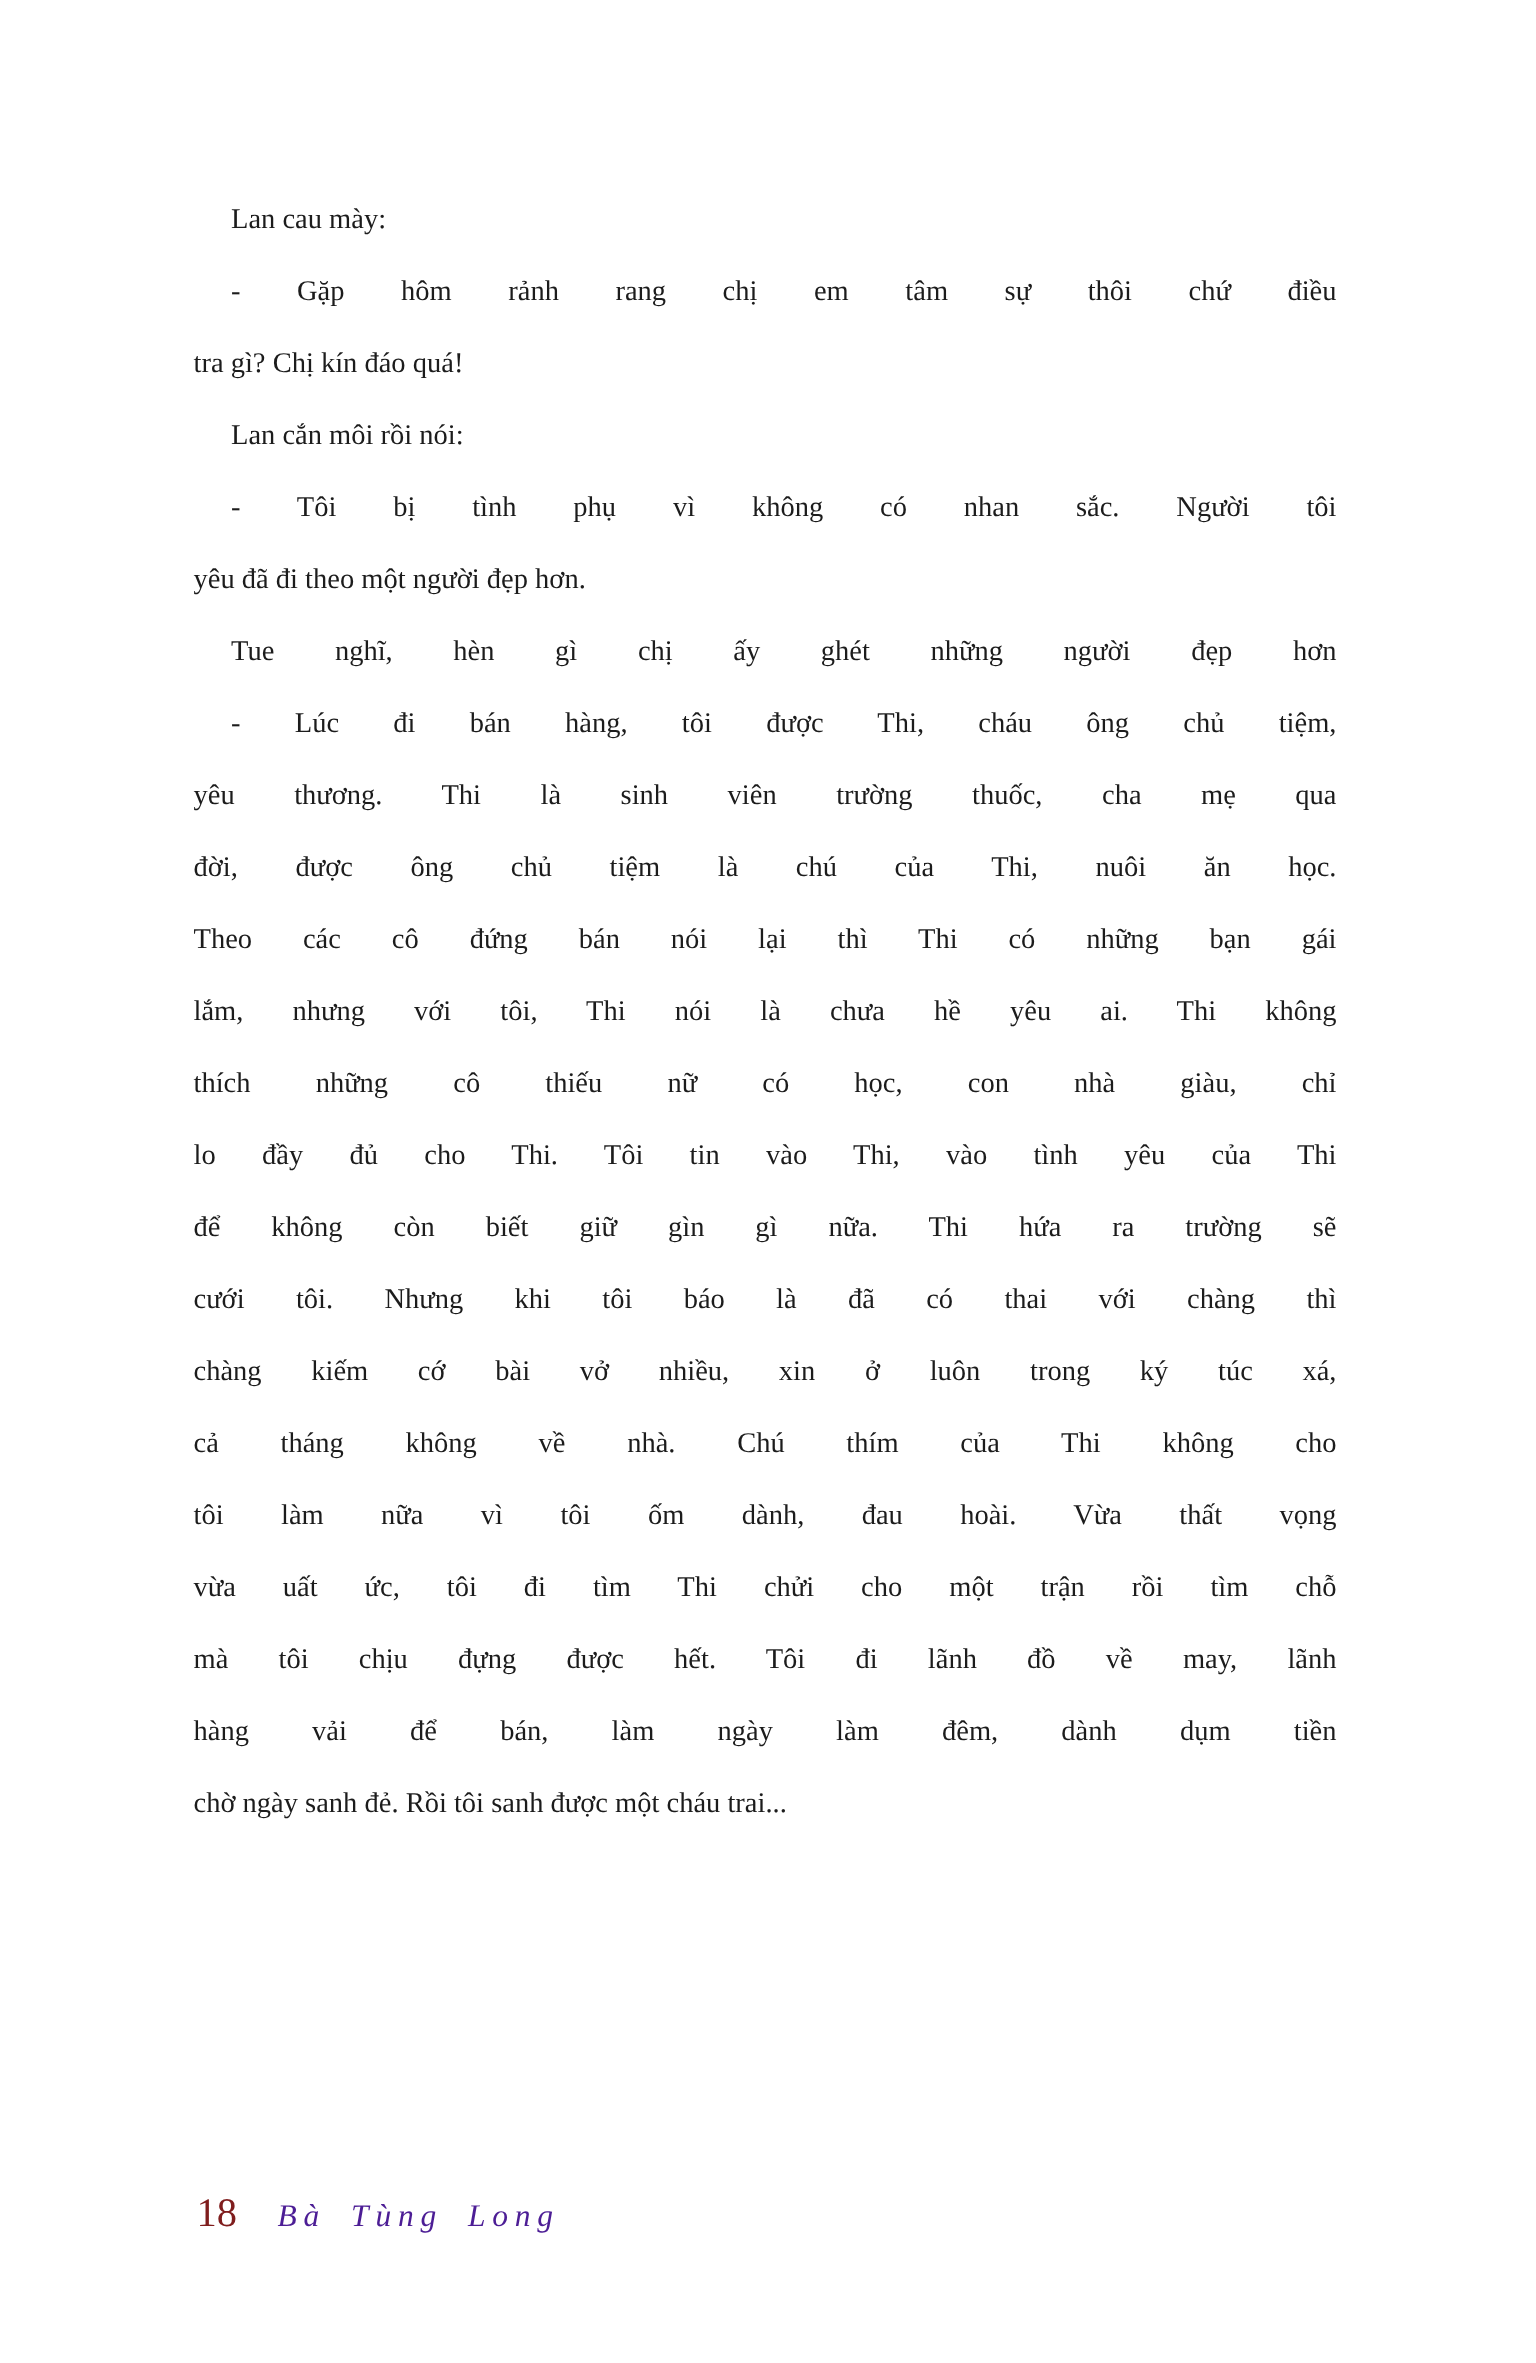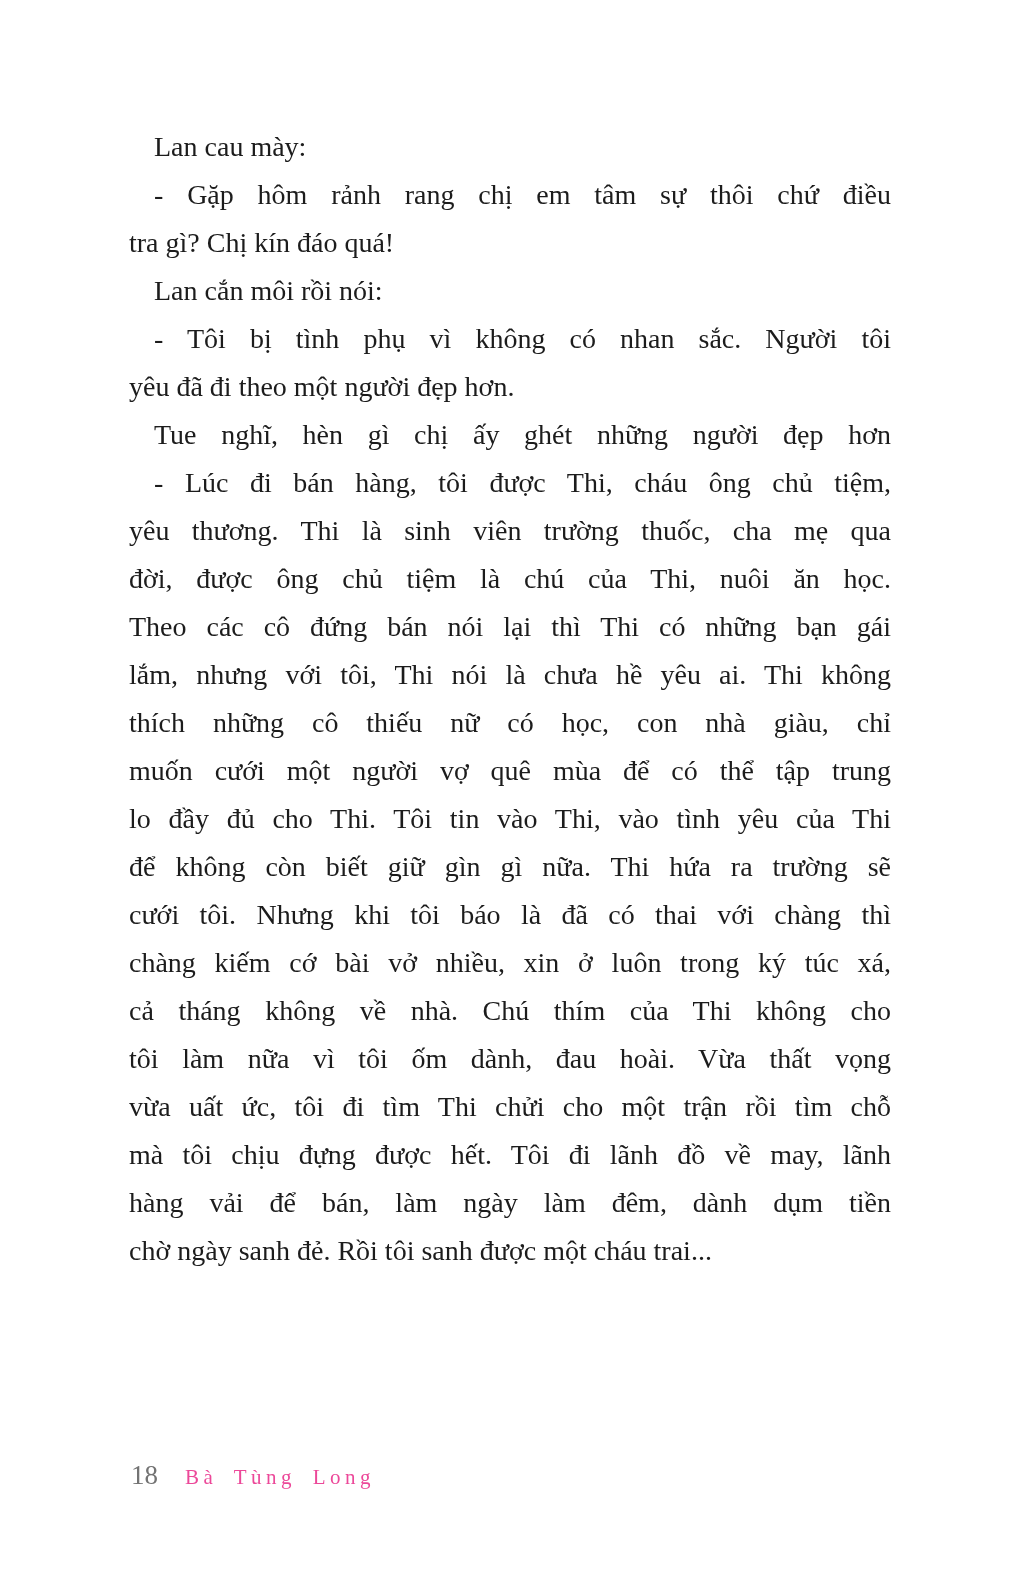--- a/index.html
+++ b/index.html
@@ -22,21 +22,21 @@
   }
   .text-block {
     position: absolute;
     left: 129px;
     top: 123px;
     width: 762px;
   }
   .line {
     height: 48px;
     line-height: 48px;
-    font-size: 28px;
+    font-size: 19px;
     white-space: normal;
     overflow: visible;
   }
   .line.indent {
     padding-left: 25px;
   }
   .line.justify {
     text-align: justify;
     text-align-last: justify;
   }
@@ -44,28 +44,29 @@
     position: absolute;
     left: 131px;
     top: 1458px;
     display: flex;
     align-items: baseline;
     gap: 27px;
   }
   .page-number {
     font-size: 27px;
     line-height: 34px;
-    color: #737373;
+    color: #7f1d1d;
   }
   .running-title {
     font-size: 21px;
     line-height: 34px;
     letter-spacing: 4.5px;
     word-spacing: 7px;
-    color: #ec4899;
+    color: #4c1d95;
+    font-style: italic;
   }
 </style>
 </head>
 <body>
 
 <div class="page">
 
   <div class="text-block">
     <div class="line indent">Lan cau mày:</div>
     <div class="line indent justify">- Gặp hôm rảnh rang chị em tâm sự thôi chứ điều</div>
@@ -73,21 +74,20 @@
     <div class="line indent">Lan cắn môi rồi nói:</div>
     <div class="line indent justify">- Tôi bị tình phụ vì không có nhan sắc. Người tôi</div>
     <div class="line">yêu đã đi theo một người đẹp hơn.</div>
     <div class="line indent justify">Tue nghĩ, hèn gì chị ấy ghét những người đẹp hơn</div>
     <div class="line indent justify">- Lúc đi bán hàng, tôi được Thi, cháu ông chủ tiệm,</div>
     <div class="line justify">yêu thương. Thi là sinh viên trường thuốc, cha mẹ qua</div>
     <div class="line justify">đời, được ông chủ tiệm là chú của Thi, nuôi ăn học.</div>
     <div class="line justify">Theo các cô đứng bán nói lại thì Thi có những bạn gái</div>
     <div class="line justify">lắm, nhưng với tôi, Thi nói là chưa hề yêu ai. Thi không</div>
     <div class="line justify">thích những cô thiếu nữ có học, con nhà giàu, chỉ</div>
-    <div class="line justify">muốn cưới một người vợ quê mùa để có thể tập trung</div>
     <div class="line justify">lo đầy đủ cho Thi. Tôi tin vào Thi, vào tình yêu của Thi</div>
     <div class="line justify">để không còn biết giữ gìn gì nữa. Thi hứa ra trường sẽ</div>
     <div class="line justify">cưới tôi. Nhưng khi tôi báo là đã có thai với chàng thì</div>
     <div class="line justify">chàng kiếm cớ bài vở nhiều, xin ở luôn trong ký túc xá,</div>
     <div class="line justify">cả tháng không về nhà. Chú thím của Thi không cho</div>
     <div class="line justify">tôi làm nữa vì tôi ốm dành, đau hoài. Vừa thất vọng</div>
     <div class="line justify">vừa uất ức, tôi đi tìm Thi chửi cho một trận rồi tìm chỗ</div>
     <div class="line justify">mà tôi chịu đựng được hết. Tôi đi lãnh đồ về may, lãnh</div>
     <div class="line justify">hàng vải để bán, làm ngày làm đêm, dành dụm tiền</div>
     <div class="line">chờ ngày sanh đẻ. Rồi tôi sanh được một cháu trai...</div>

